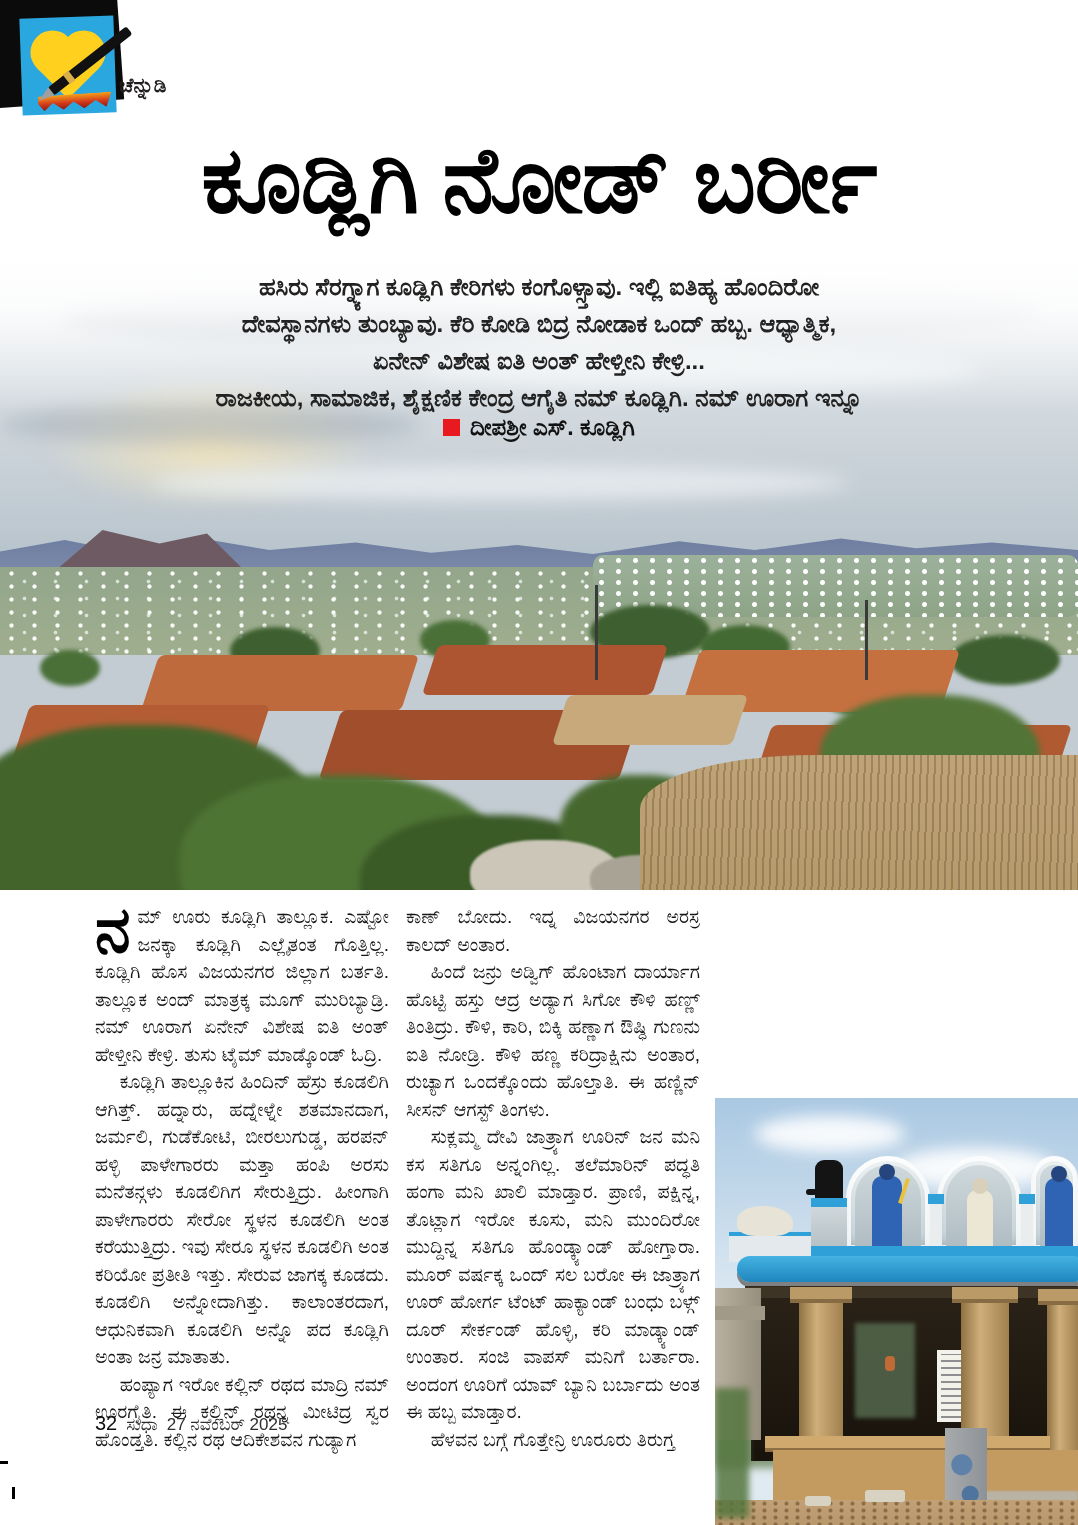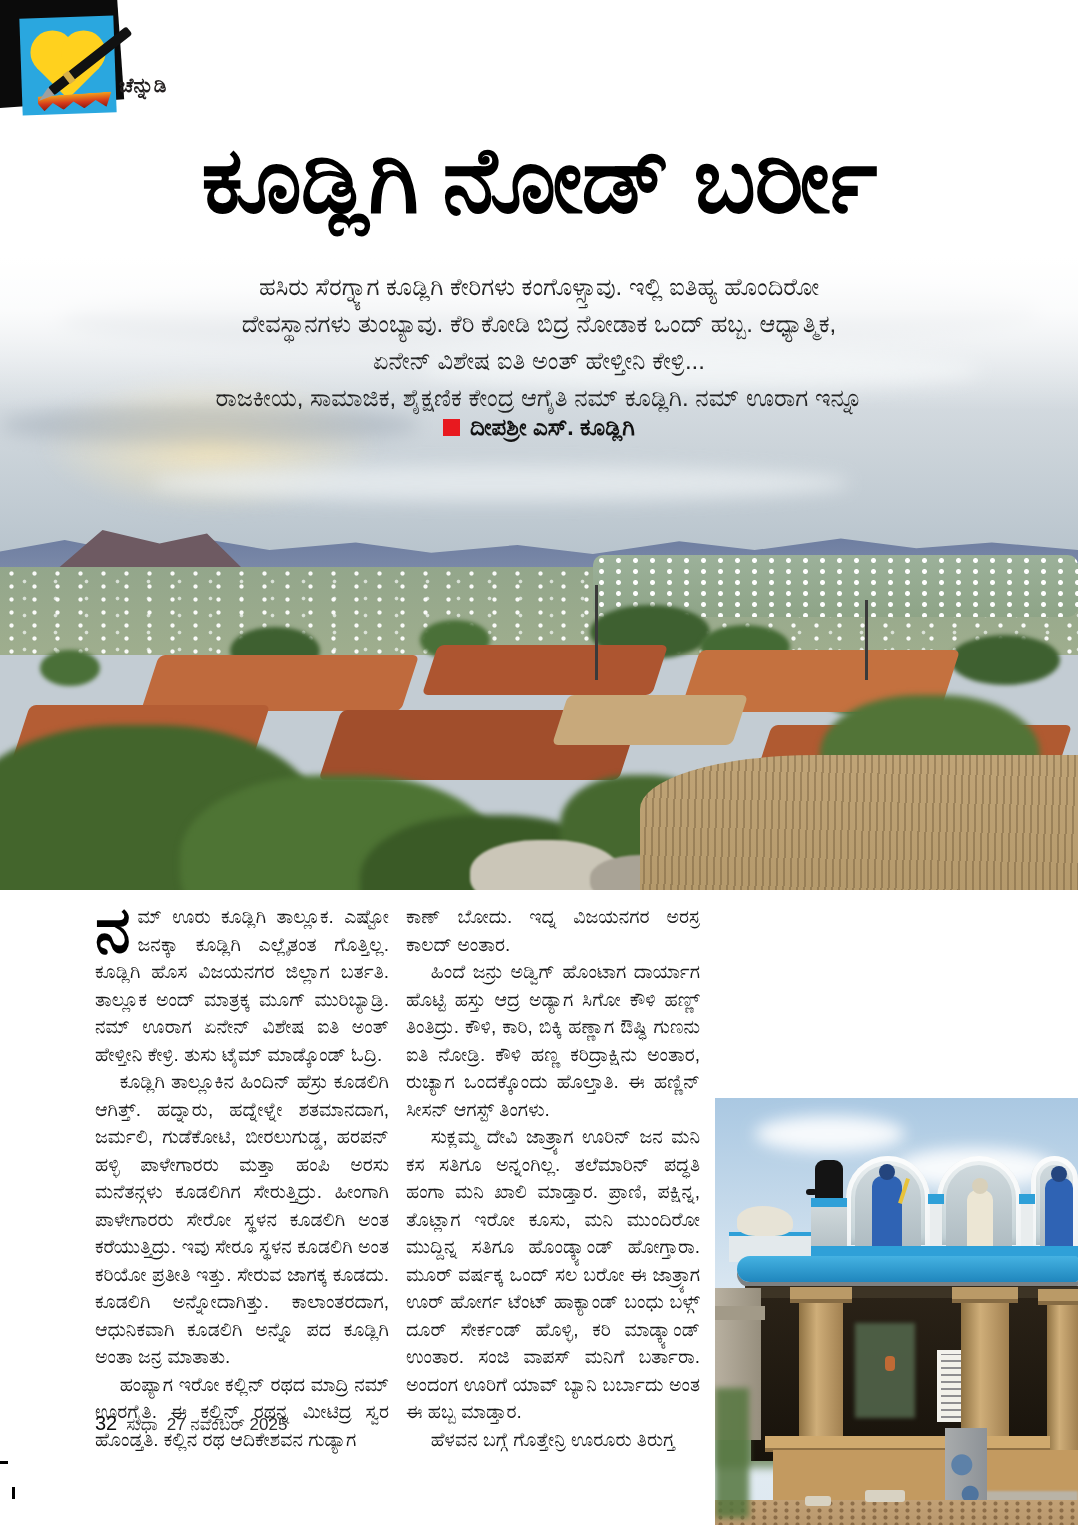--- a/index.html
+++ b/index.html
@@ -20,21 +20,21 @@
        transform:rotate(-38deg);}
   .pen::before{content:"";position:absolute;left:-15px;top:0;width:0;height:0;
        border-top:5px solid transparent;border-bottom:5px solid transparent;border-right:16px solid #9f9f9f;}
   .pen::after{content:"";position:absolute;left:20px;top:-1px;width:7px;height:12px;background:#d7b04a;}
   .section-label{position:absolute;left:119px;top:74px;font-size:20px;font-weight:700;color:#231f20;}
 
   
   .headline{position:absolute;left:0;right:0;top:128px;text-align:center;font-size:92px;line-height:1.15;
             font-weight:700;color:#000;letter-spacing:-1px;z-index:6;}
   .lead{position:absolute;left:129px;top:268px;width:820px;text-align:center;font-size:24px;line-height:37px;
-        font-weight:400;color:#222;z-index:6;}
+        font-weight:700;color:#222;z-index:6;}
   .byline{position:absolute;left:0;right:0;top:414px;display:flex;justify-content:center;align-items:center;gap:10px;z-index:6;}
   .byline .sq{width:17px;height:17px;background:#e8191f;display:inline-block;}
   .byline .name{font-size:23px;font-weight:700;color:#111;}
 
   
   .hero{position:absolute;left:0;top:255px;width:1078px;height:635px;overflow:hidden;z-index:1;}
   .sky{position:absolute;inset:0;background:linear-gradient(180deg,#eceff2 0%,#ccd4da 30%,#b7c3cc 48%,#c3ccd3 60%);}
   .glow{position:absolute;left:40px;top:118px;width:340px;height:140px;border-radius:50%;
         background:radial-gradient(closest-side,#f3e5bd,rgba(243,229,189,0));filter:blur(8px);}
   .cl{position:absolute;border-radius:50%;filter:blur(9px);}

